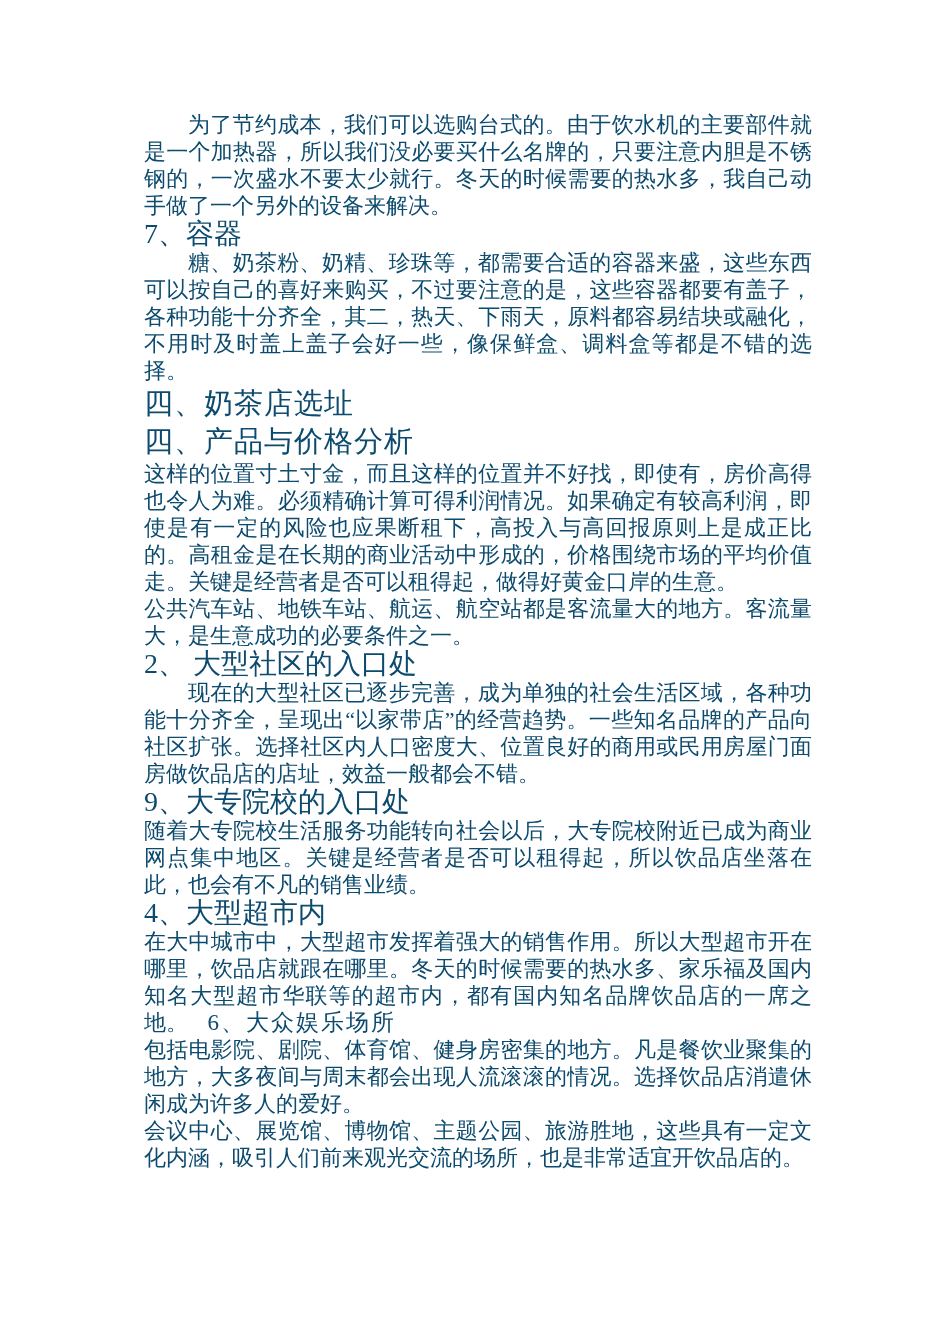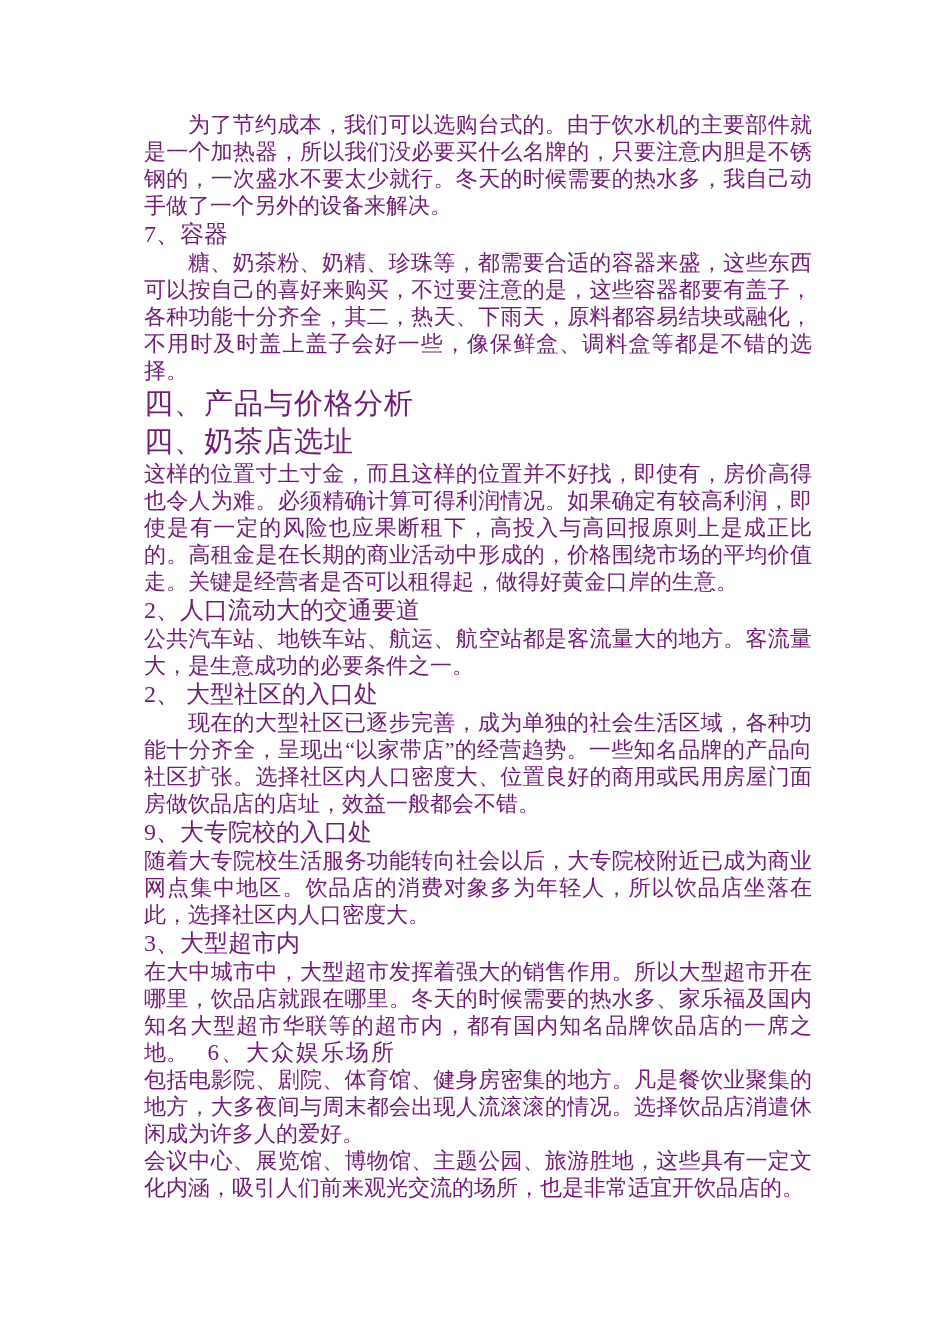--- a/index.html
+++ b/index.html
@@ -10,62 +10,61 @@
     background: #ffffff;
     position: relative;
     overflow: hidden;
     font-family: "Liberation Serif", "DejaVu Serif", serif;
   }
   .content {
     position: absolute;
     left: 144px;
     top: 111px;
     width: 668px;
-    color: #701a75;
+    color: #0c4a6e;
   }
   .block { margin: 0; }
   .body-para {
     font-size: 22px;
     line-height: 27px;
     text-align: justify;
     text-justify: inter-character;
   }
   .body-para.indent { text-indent: 2em; }
   .h1 {
     font-size: 29px;
     line-height: 38px;
     font-weight: normal;
     letter-spacing: 1px;
   }
   .h2 {
-    font-size: 24px;
+    font-size: 28px;
     line-height: 30px;
     font-weight: normal;
   }
   .inline-h {
     font-size: 23px;
     margin-left: 0.85em;
     letter-spacing: 2px;
   }
 </style>
 </head>
 <body>
 
 <div class="page">
   <div class="content" id="content">
       <div class="block body-para indent"><span>为了节约成本，我们可以选购台式的。由于饮水机的主要部件就是一个加热器，所以我们没必要买什么名牌的，只要注意内胆是不锈钢的，一次盛水不要太少就行。冬天的时候需要的热水多，我自己动手做了一个另外的设备来解决。</span></div>
       <div class="block h2"><span>7、容器</span></div>
       <div class="block body-para indent"><span>糖、奶茶粉、奶精、珍珠等，都需要合适的容器来盛，这些东西可以按自己的喜好来购买，不过要注意的是，这些容器都要有盖子，各种功能十分齐全，其二，热天、下雨天，原料都容易结块或融化，不用时及时盖上盖子会好一些，像保鲜盒、调料盒等都是不错的选择。</span></div>
+      <div class="block h1"><span>四、奶茶店选址</span></div>
       <div class="block h1"><span>四、产品与价格分析</span></div>
-      <div class="block h1"><span>四、奶茶店选址</span></div>
       <div class="block body-para"><span>这样的位置寸土寸金，而且这样的位置并不好找，即使有，房价高得也令人为难。必须精确计算可得利润情况。如果确定有较高利润，即使是有一定的风险也应果断租下，高投入与高回报原则上是成正比的。高租金是在长期的商业活动中形成的，价格围绕市场的平均价值走。关键是经营者是否可以租得起，做得好黄金口岸的生意。</span></div>
-      <div class="block h2"><span>2、人口流动大的交通要道</span></div>
       <div class="block body-para"><span>公共汽车站、地铁车站、航运、航空站都是客流量大的地方。客流量大，是生意成功的必要条件之一。</span></div>
       <div class="block h2"><span>2、 大型社区的入口处</span></div>
       <div class="block body-para indent"><span>现在的大型社区已逐步完善，成为单独的社会生活区域，各种功能十分齐全，呈现出“以家带店”的经营趋势。一些知名品牌的产品向社区扩张。选择社区内人口密度大、位置良好的商用或民用房屋门面房做饮品店的店址，效益一般都会不错。</span></div>
       <div class="block h2"><span>9、大专院校的入口处</span></div>
-      <div class="block body-para"><span>随着大专院校生活服务功能转向社会以后，大专院校附近已成为商业网点集中地区。饮品店的消费对象多为年轻人，所以饮品店坐落在此，选择社区内人口密度大。</span></div>
-      <div class="block h2"><span>3、大型超市内</span></div>
+      <div class="block body-para"><span>随着大专院校生活服务功能转向社会以后，大专院校附近已成为商业网点集中地区。关键是经营者是否可以租得起，所以饮品店坐落在此，也会有不凡的销售业绩。</span></div>
+      <div class="block h2"><span>4、大型超市内</span></div>
       <div class="block body-para"><span>在大中城市中，大型超市发挥着强大的销售作用。所以大型超市开在哪里，饮品店就跟在哪里。冬天的时候需要的热水多、家乐福及国内知名大型超市华联等的超市内，都有国内知名品牌饮品店的一席之地。</span><span class="inline-h">6、大众娱乐场所</span></div>
       <div class="block body-para"><span>包括电影院、剧院、体育馆、健身房密集的地方。凡是餐饮业聚集的地方，大多夜间与周末都会出现人流滚滚的情况。选择饮品店消遣休闲成为许多人的爱好。</span></div>
       <div class="block body-para"><span>会议中心、展览馆、博物馆、主题公园、旅游胜地，这些具有一定文化内涵，吸引人们前来观光交流的场所，也是非常适宜开饮品店的。</span></div>
     </div>
 </div>
 
 </body></html>

